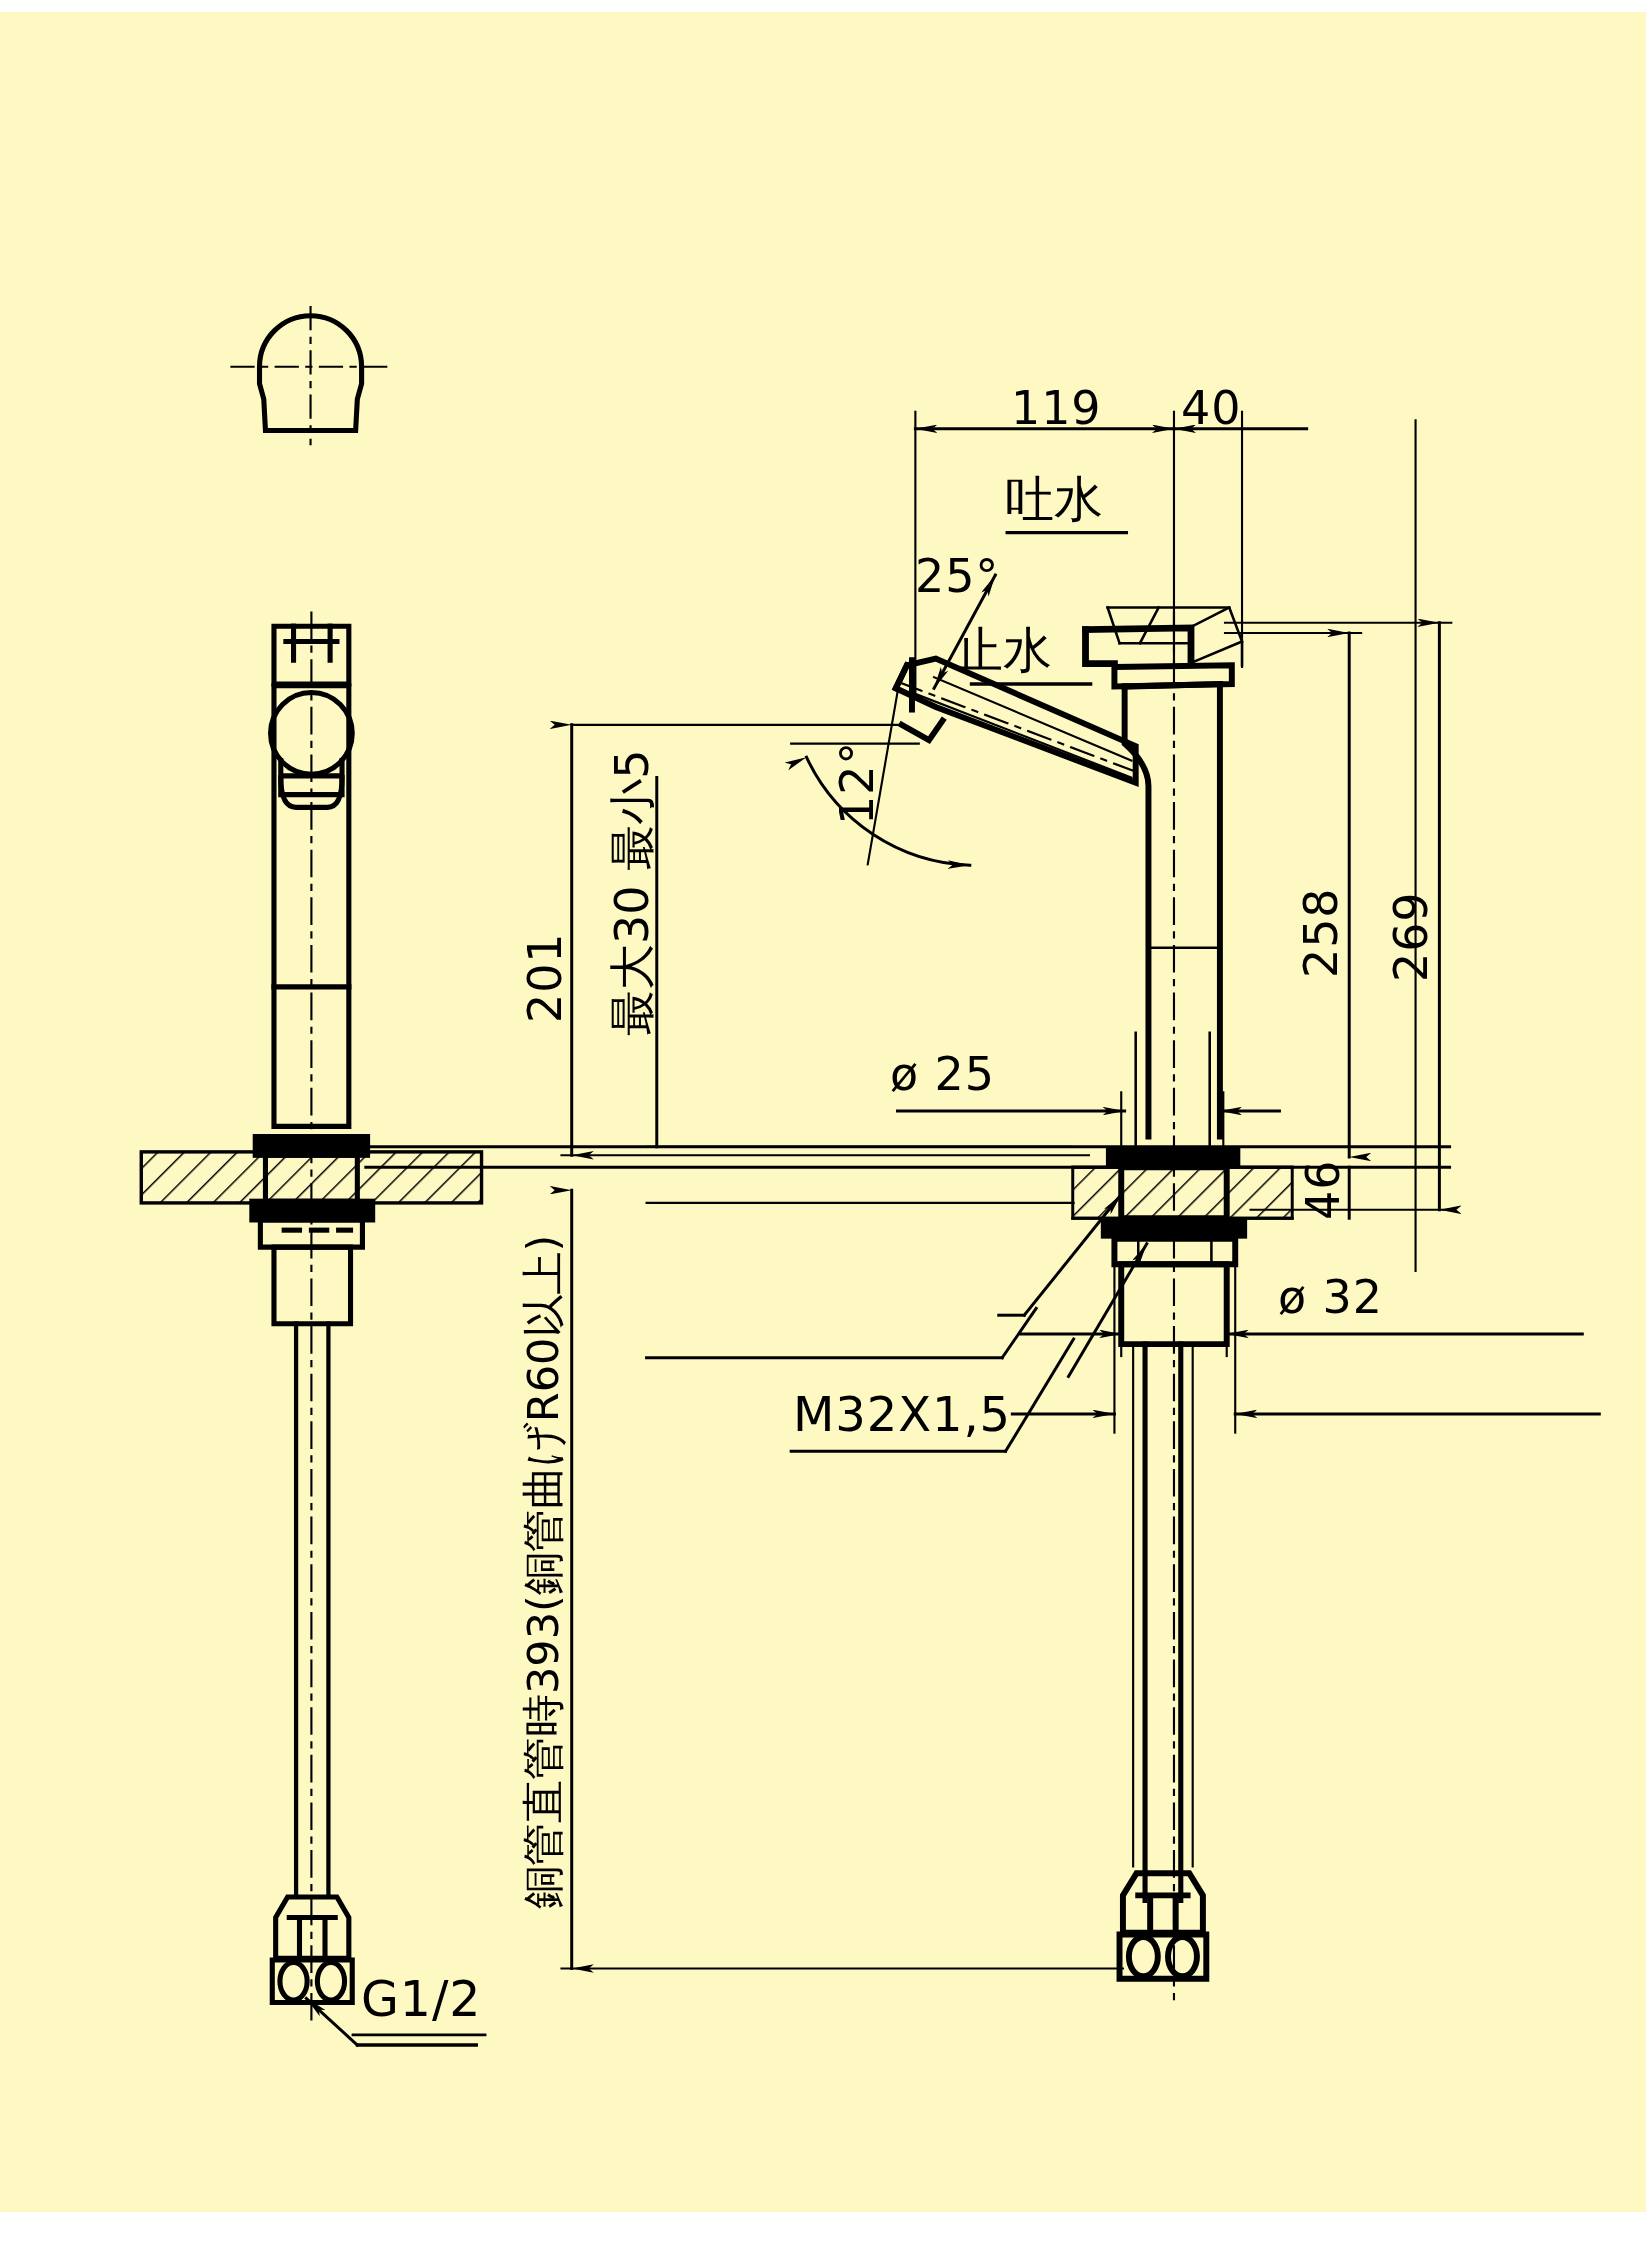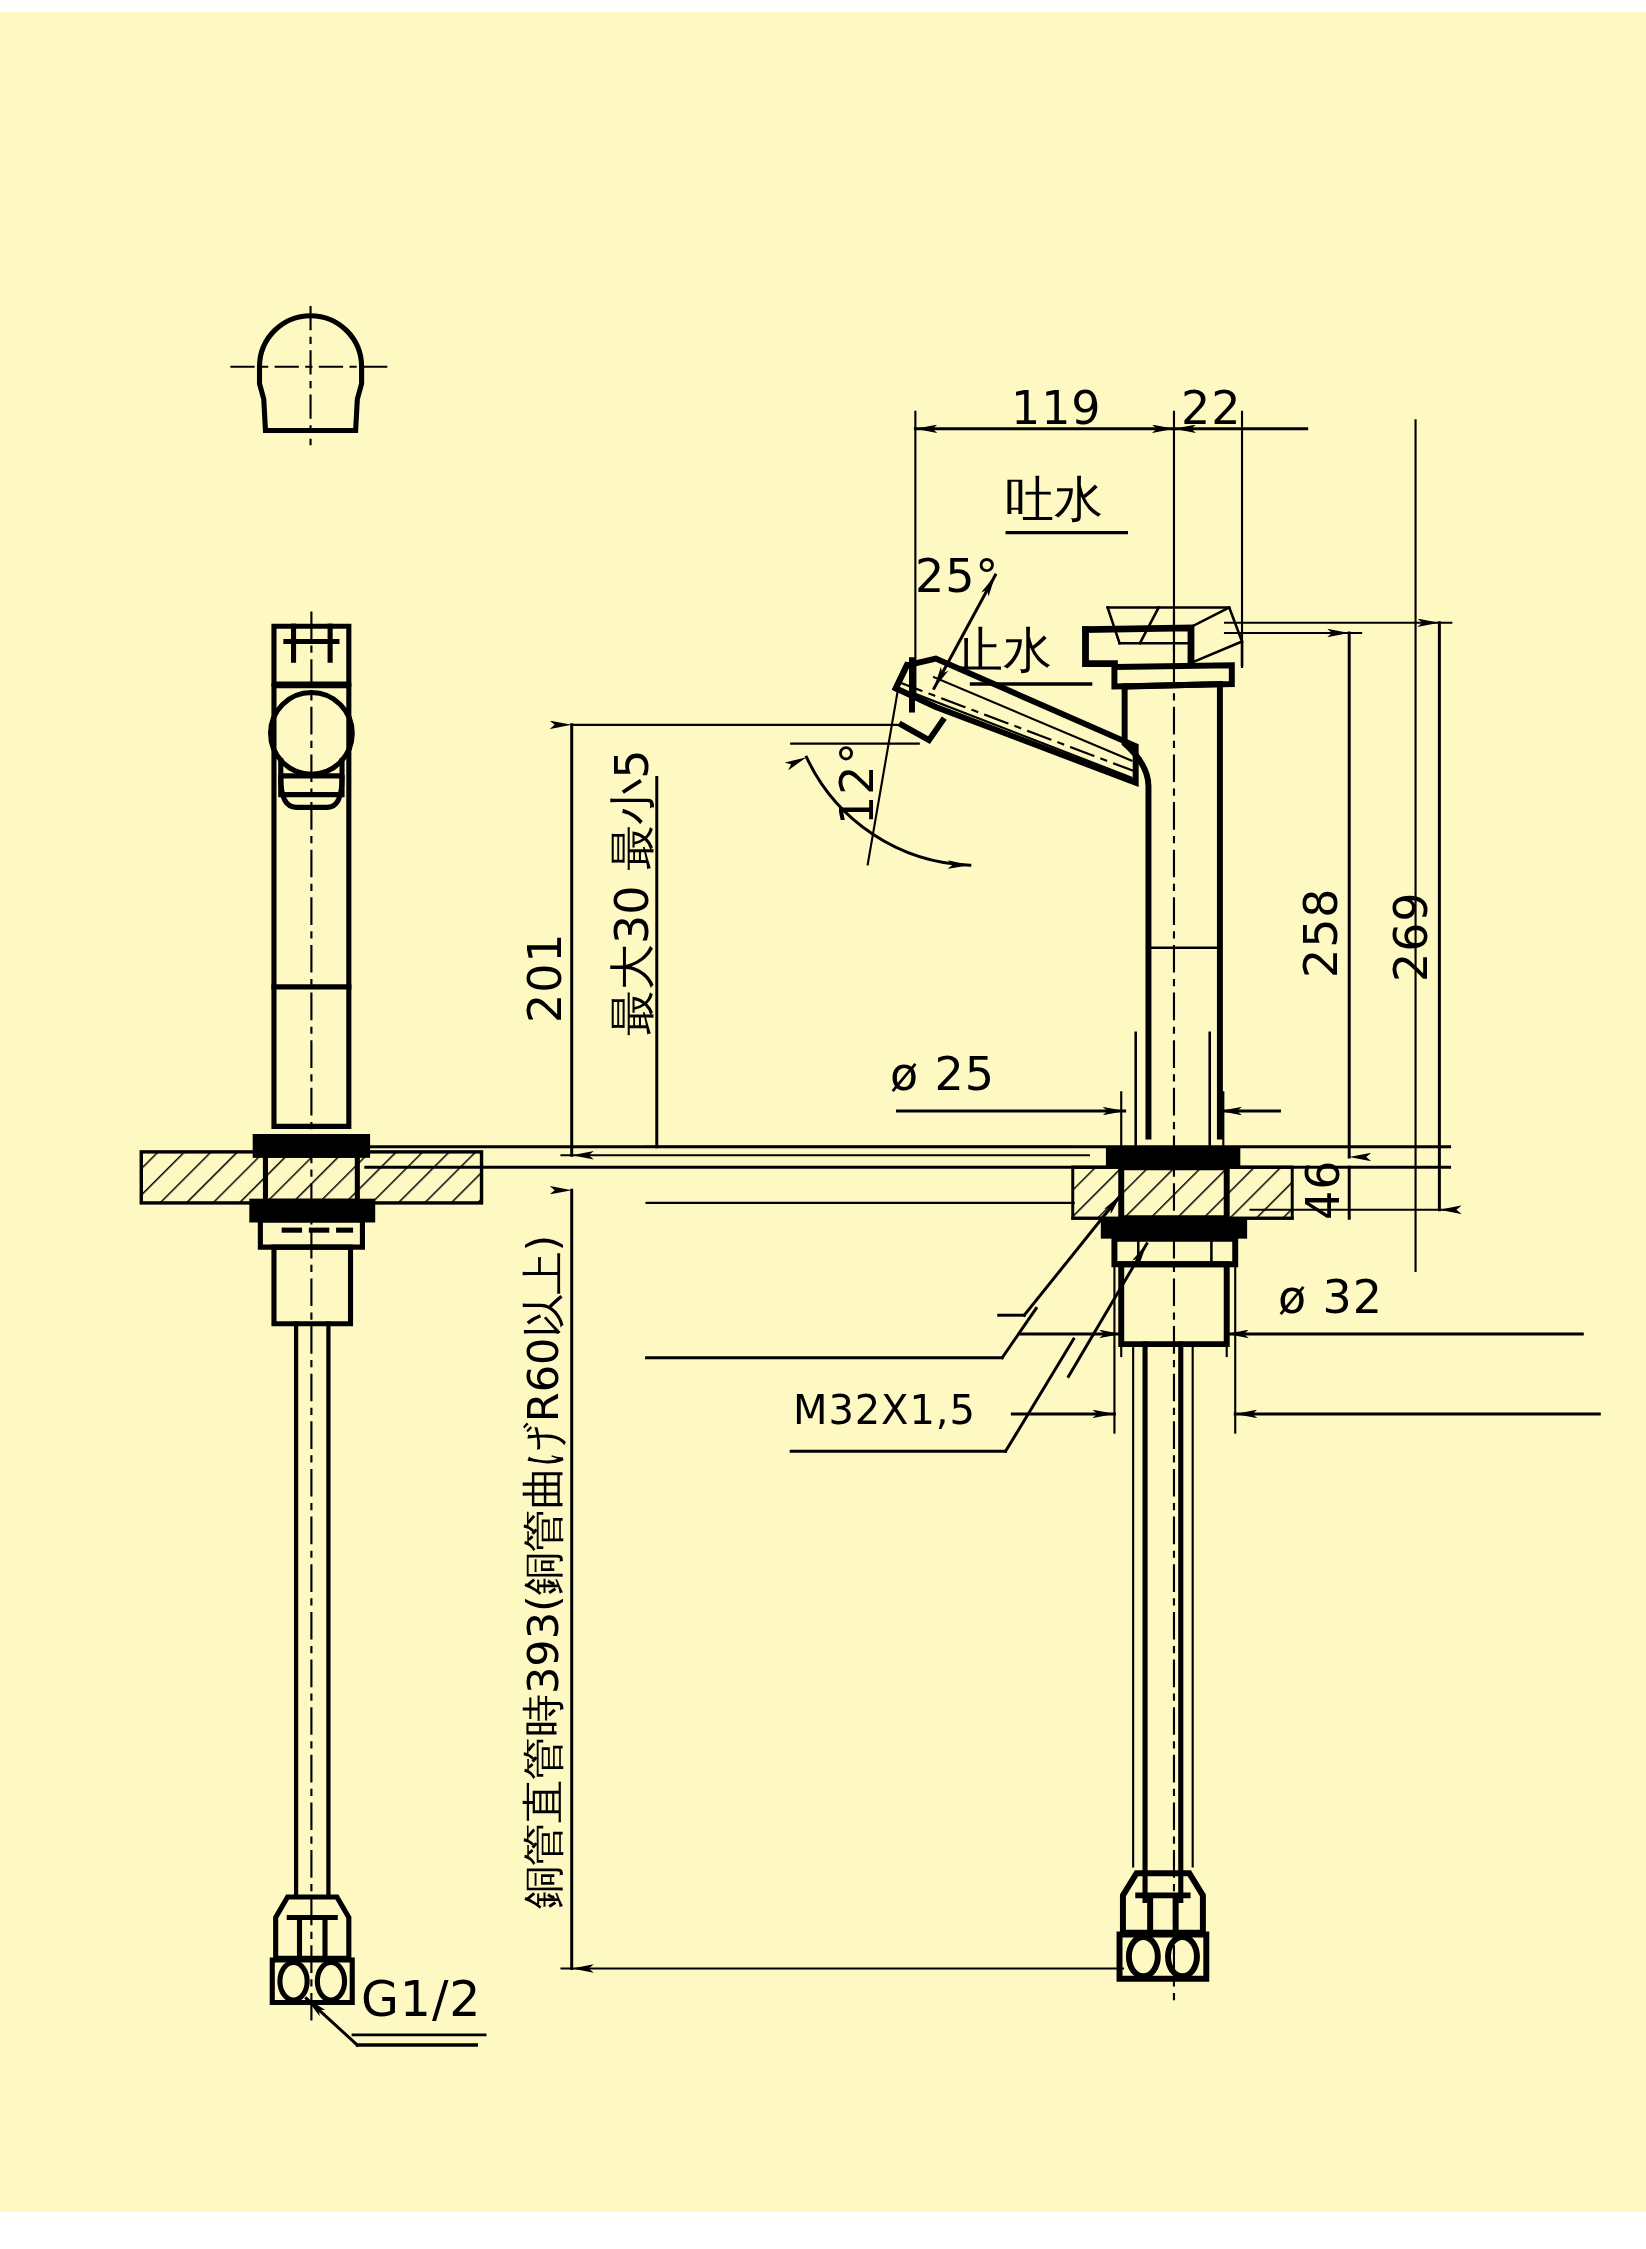--- a/index.html
+++ b/index.html
@@ -296,38 +296,38 @@
   <line x1="930" y1="1692" x2="1182" y2="1692" stroke="#000" stroke-width="3.5"></line>
   <line x1="1182" y1="1692" x2="1262" y2="1560" stroke="#000" stroke-width="3.5"></line>
 
   <line x1="1184" y1="612" x2="1324" y2="612" stroke="#000" stroke-width="4"></line>
   <line x1="1142" y1="790" x2="1282" y2="790" stroke="#000" stroke-width="4"></line>
 
   </g>
 </svg>
 
 <div class="lbl dim" style="left:1011px;top:373px;">119</div>
-<div class="lbl dim" style="left:1181px;top:373px;">22</div>
+<div class="lbl dim" style="left:1181px;top:373px;">40</div>
 
 <div class="lbl jp" style="left:1005px;top:463px;font-size:49px;">吐水</div>
 <div class="lbl dim" style="left:915px;top:541px;">25°</div>
 <div class="lbl jp" style="left:954px;top:614px;font-size:49px;">止水</div>
 
 <div class="lbl dim rot90" style="left:834px;top:813px;">12°</div>
 
 <div class="lbl dim rot90" style="left:522px;top:1011px;">201</div>
 <div class="lbl jp rot90" style="left:609px;top:1024px;font-size:46px;">最大30 最小5</div>
 
 <div class="lbl jp rot90" style="left:522px;top:1897px;font-size:43px;">銅管直管時393(銅管曲げR60以上)</div>
 
 <div class="lbl dim rot90" style="left:1298px;top:966px;">258</div>
 <div class="lbl dim rot90" style="left:1388px;top:970px;">269</div>
 <div class="lbl dim rot90" style="left:1300px;top:1208px;">46</div>
 
 <div class="lbl dim" style="left:890px;top:1039px;">ø 25</div>
 <div class="lbl dim" style="left:1278px;top:1262px;">ø 32</div>
 
-<div class="lbl dim" style="left:793px;top:1378px;font-size:40px;">M32X1,5</div>
+<div class="lbl dim" style="left:793px;top:1378px;font-size:48px;">M32X1,5</div>
 
 <div class="lbl dim" style="left:361px;top:1963px;font-size:49px;">G1/2</div>
 
 </div>
 
 
 </body></html>

